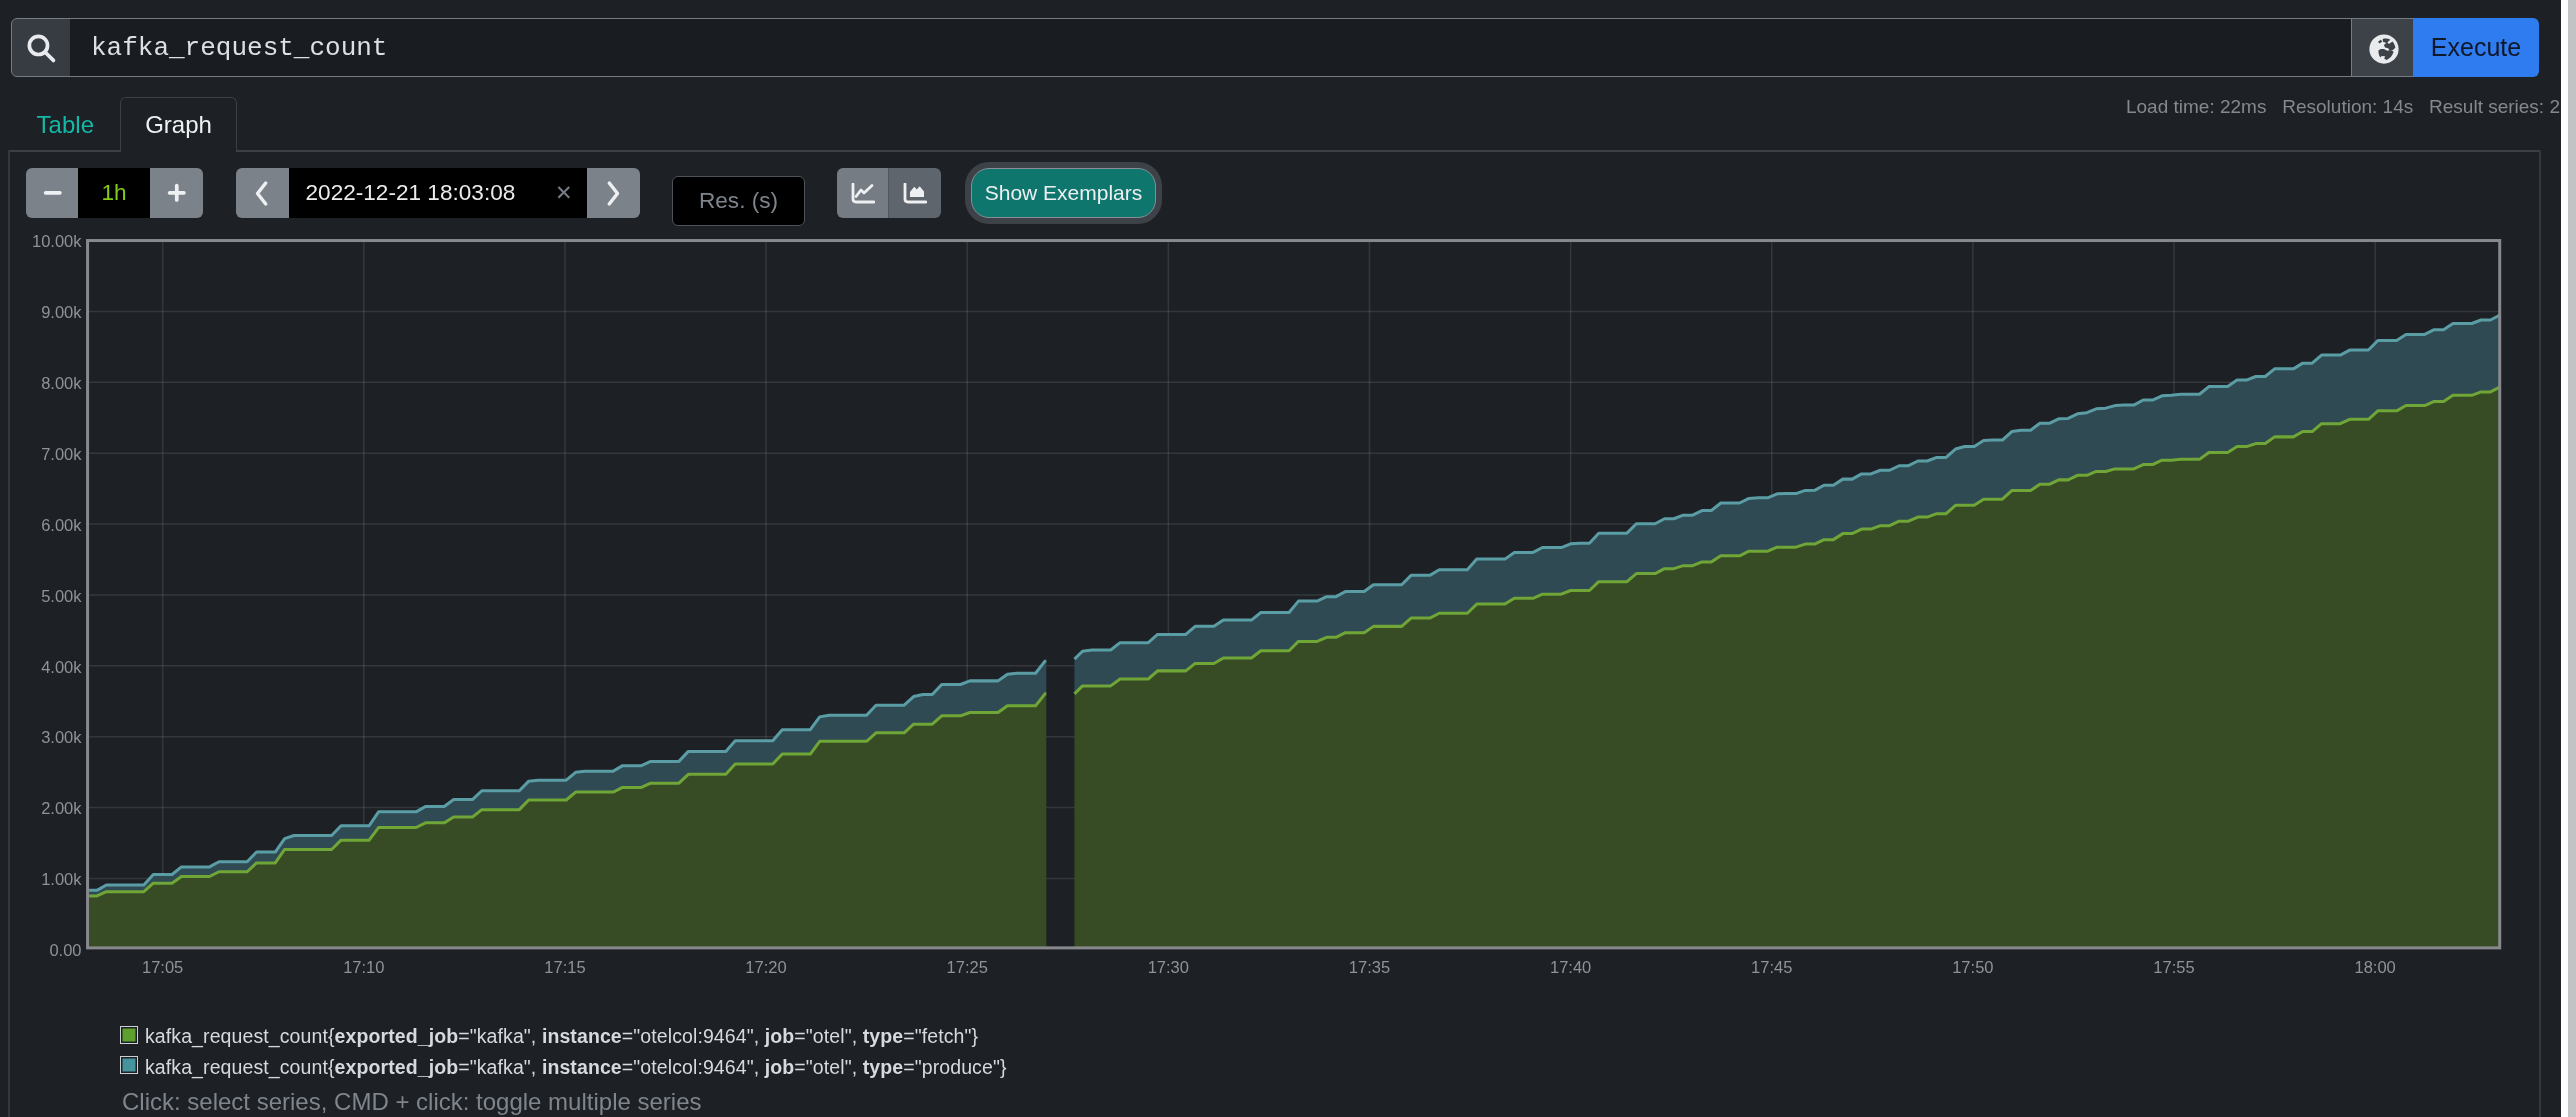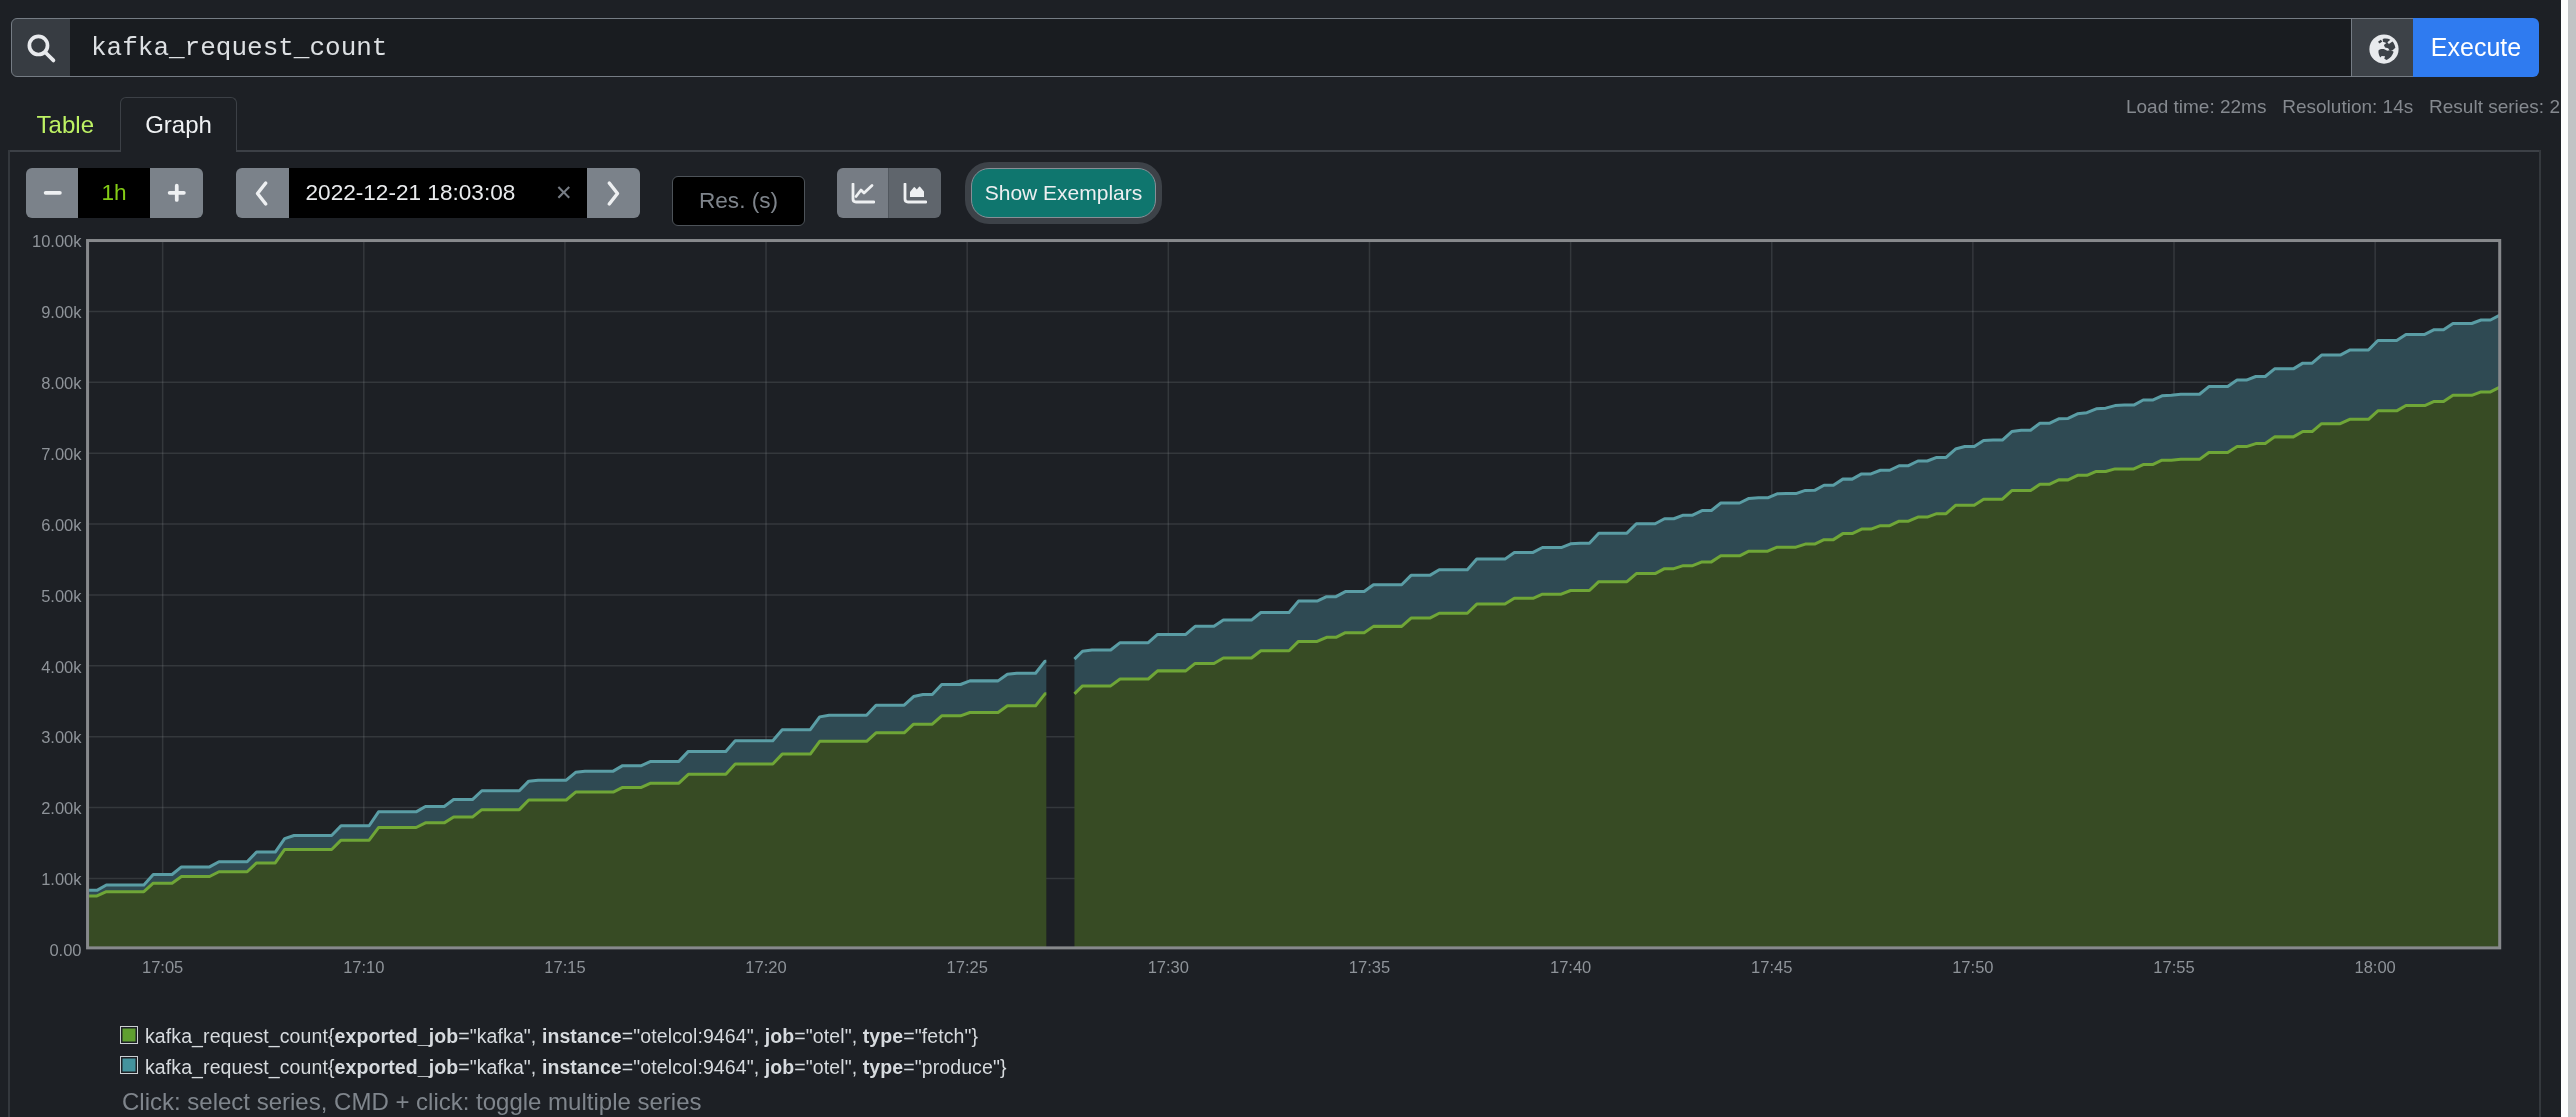--- a/index.html
+++ b/index.html
@@ -23,28 +23,28 @@
 <div class="abs" style="left:2352px;top:18px;width:61px;height:59px;background:#3d4248;border-top:1.5px solid #757c84;border-bottom:1.5px solid #757c84;">
   <svg width="30" height="30" viewBox="0 0 32 32" style="position:absolute;left:16.5px;top:15px">
     <circle cx="16" cy="16" r="15.6" fill="#e8eaed"></circle>
     <g fill="#3d4248">
       <path d="M9.6,8.2 l3.0,-2.0 1.6,1.8 -3.0,2.1 Z"></path>
       <path d="M14.6,5.4 C17.4,4.5 20.4,4.8 22.8,6.2 L19.6,8.9 L21.2,10.6 L25.0,7.9 C26.7,9.7 27.8,12.1 28.1,14.6 L25.2,17.4 L22.0,17.7 L20.5,15.2 L17.1,14.4 L15.9,11.6 L18.5,9.7 L14.9,8.3 Z"></path>
       <path d="M10.1,17.6 C11.7,16.2 14.5,15.7 16.9,16.5 L19.5,17.9 L23.3,17.1 L26.3,19.0 C25.2,22.9 22.4,26.2 18.8,27.8 L16.3,26.3 L17.1,23.8 L13.5,23.4 L12.1,25.1 C10.7,23.0 9.9,20.3 10.1,17.6 Z"></path>
     </g>
   </svg>
 </div>
-<div class="abs" style="left:2413px;top:18px;width:126px;height:59px;background:#2f7bf0;border-radius:0 6px 6px 0;color:#ffffff;font-size:25px;display:flex;align-items:center;justify-content:center;">Execute</div>
+<div class="abs" style="left:2413px;top:18px;width:126px;height:59px;background:#2f7bf0;border-radius:0 6px 6px 0;color:#0f172a;font-size:25px;display:flex;align-items:center;justify-content:center;">Execute</div>
 
 <div class="abs" style="right:16px;top:96px;font-size:19px;color:#85898f;white-space:nowrap;">Load time: 22ms&nbsp;&nbsp;&nbsp;Resolution: 14s&nbsp;&nbsp;&nbsp;Result series: 2</div>
 
 <div class="abs" style="left:9px;top:150px;width:2532px;height:1.5px;background:#3c4046;"></div>
 <div class="abs" style="left:8.3px;top:150px;width:1.5px;height:967px;background:#34383d;"></div>
 <div class="abs" style="left:2539px;top:150px;width:1.5px;height:967px;background:#34383d;"></div>
-<div class="abs" style="left:12.8px;top:97px;width:105px;height:55px;color:#bef264;font-size:24px;display:flex;align-items:center;justify-content:center;">Table</div>
+<div class="abs" style="left:12.8px;top:97px;width:105px;height:55px;color:#14b8a6;font-size:24px;display:flex;align-items:center;justify-content:center;">Table</div>
 <div class="abs" style="left:120px;top:97px;width:117px;height:55px;background:#1d2025;border:1.5px solid #3c4046;border-bottom:none;border-radius:6px 6px 0 0;color:#eff1f3;font-size:24px;display:flex;align-items:center;justify-content:center;">Graph</div>
 
 <div class="abs" style="left:26px;top:168px;width:52px;height:50px;background:#7b828a;border-radius:6px 0 0 6px;">
   <svg width="19.5" height="19.5" viewBox="0 0 26 26" style="position:absolute;left:16.5px;top:15px">
       <rect x="1" y="10.5" width="24" height="5" rx="2.5" fill="#eef0f2"></rect>
     </svg>
 </div>
 <div class="abs" style="left:78px;top:168px;width:72px;height:50px;background:#000;color:#84cc16;font-size:22.6px;display:flex;align-items:center;justify-content:center;">1h</div>
 <div class="abs" style="left:150px;top:168px;width:53px;height:50px;background:#7b828a;border-radius:0 6px 6px 0;">
   <svg width="19.5" height="19.5" viewBox="0 0 26 26" style="position:absolute;left:17.3px;top:15px">

